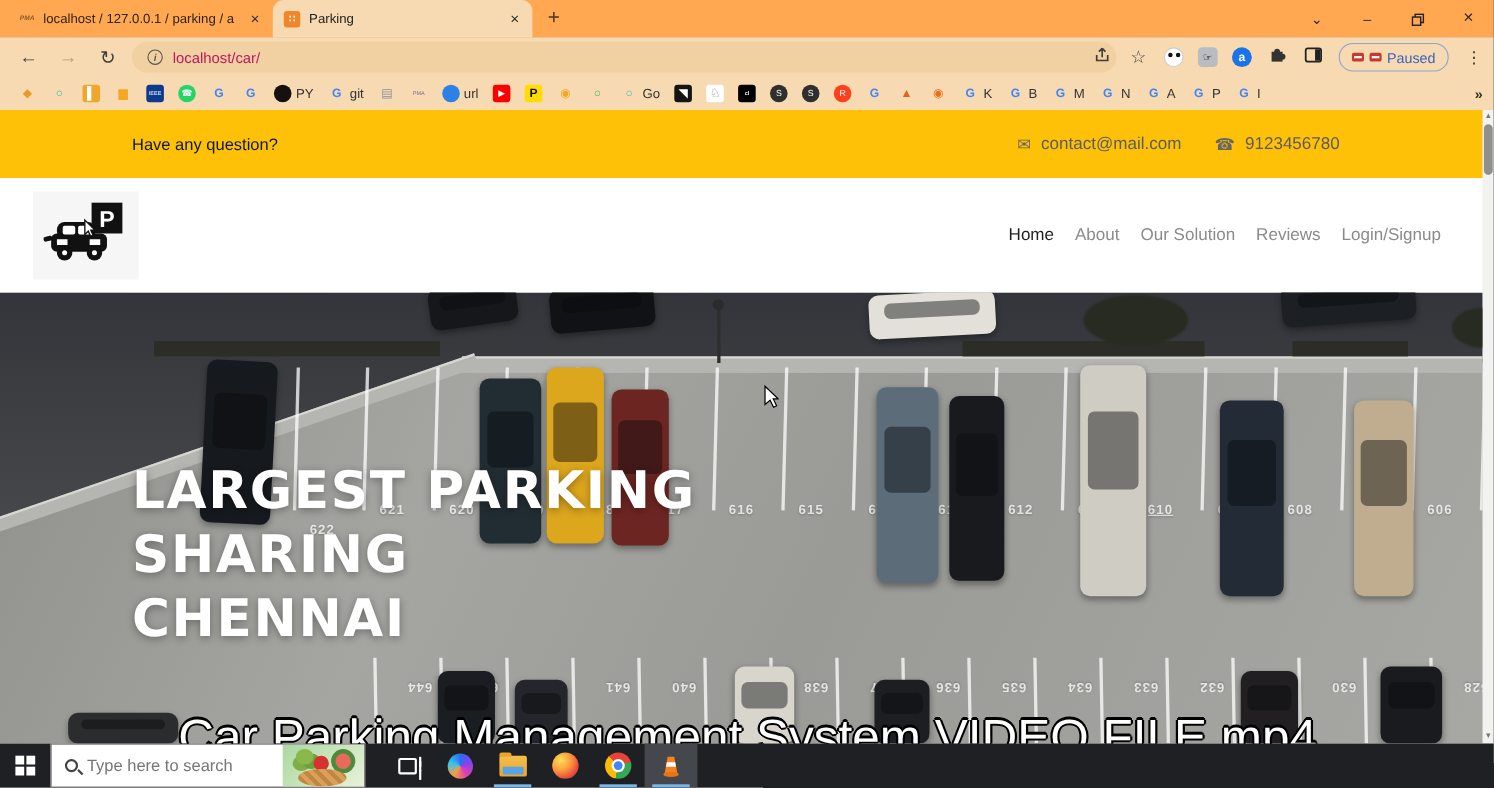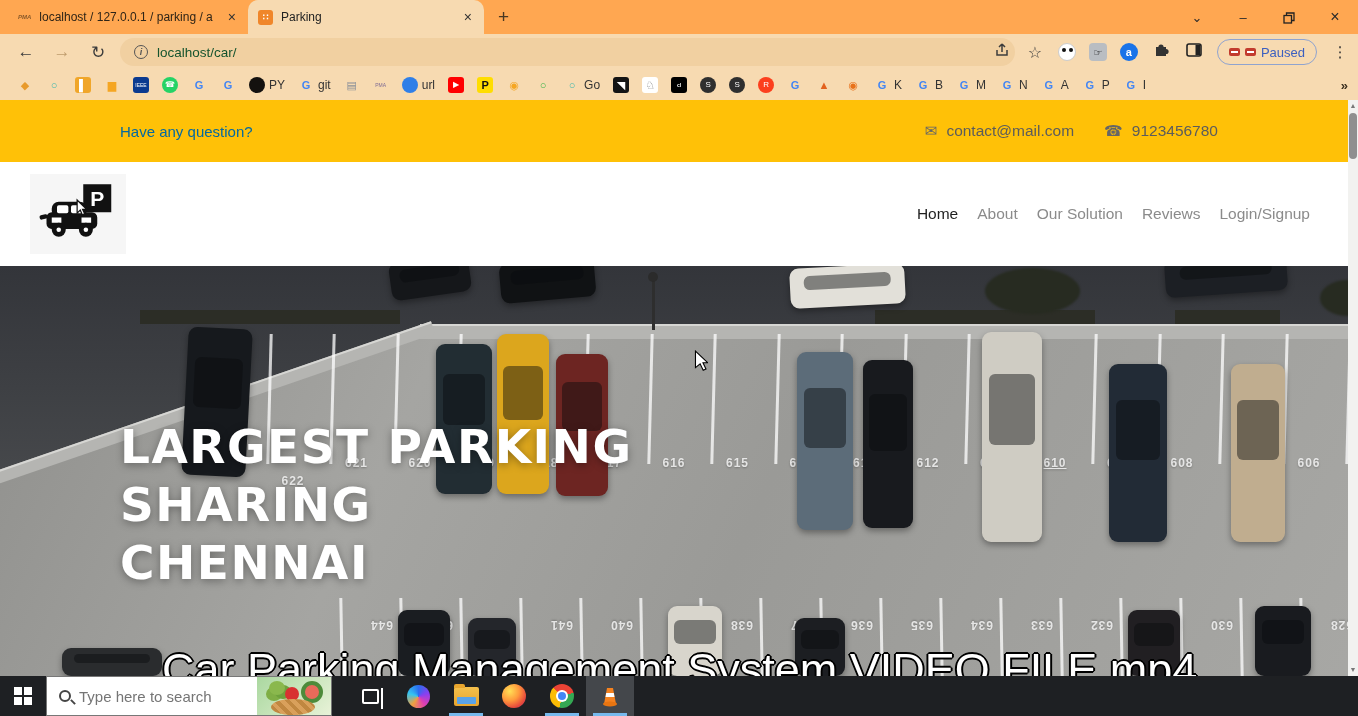--- a/index.html
+++ b/index.html
@@ -18,21 +18,21 @@
   .newtab { font-size:19px; color:#4a3822; margin-left:14px; margin-bottom:6px; }
   .wctrls { position:absolute; right:0; top:0; height:34px; display:flex; align-items:center; }
   .wctrl { width:46px; text-align:center; font-size:13px; color:#2a2a2a; }
   .wctrl svg { vertical-align:middle; }
 
   .toolbar { position:absolute; left:0; top:34px; width:1358px; height:36px; background:#f7dab1; display:flex; align-items:center; }
   .navbtn { font-size:17px; color:#3c3c3c; width:36px; text-align:center; }
   .navbtn.disabled { color:#bf9c6d; }
   .urlpill { display:flex; align-items:center; gap:9px; width:895px; height:28px; margin-left:4px; background:#f1d0a1; border-radius:14px; padding:0 14px; }
   .infoi { width:14px; height:14px; border:1.4px solid #555; border-radius:50%; color:#555; font-size:9px; font-weight:bold; display:flex; align-items:center; justify-content:center; font-style:italic; }
-  .urltext { font-size:13.5px; color:#14532d; }
+  .urltext { font-size:13.5px; color:#be185d; }
   .tbicons { position:absolute; right:8px; top:34px; height:36px; display:flex; align-items:center; gap:13px; }
   .tbico { width:20px; text-align:center; }
   .extico { width:18px; height:18px; border-radius:4px; display:flex; align-items:center; justify-content:center; font-size:10px; }
   .panda { background:#fff; border-radius:50%; position:relative; border:1px solid #ccc; }
   .panda i { position:absolute; top:4px; left:3px; width:4px; height:4px; background:#111; border-radius:50%; box-shadow:7px 0 0 #111; }
   .greyext { background:#b9bdc2; }
   .aext { background:#1a73e8; border-radius:50%; color:#fff; font-weight:bold; font-size:11px; }
   .pausedpill { display:flex; align-items:center; gap:5px; height:26px; padding:0 11px; border:1px solid #8fa3cf; border-radius:14px; }
   .pbadge { width:11px; height:8px; background:#c23b2e; border-radius:2px; position:relative; }
   .pbadge::after { content:""; position:absolute; left:2px; top:3px; width:7px; height:2px; background:#fff; }
@@ -40,21 +40,21 @@
 
   .bookmarks { position:absolute; left:0; top:70px; width:1358px; height:30px; background:#f7dab1; display:flex; align-items:center; padding-left:14px; gap:7px; overflow:hidden; }
   .bm { display:flex; align-items:center; gap:4px; padding:0 3px; }
   .bm .ico { width:16px; height:16px; display:flex; align-items:center; justify-content:center; font-size:11px; border-radius:3px; line-height:1; }
   .bm .lbl { font-size:12px; color:#333; }
   .bm-overflow { position:absolute; right:10px; top:70px; height:30px; display:flex; align-items:center; font-size:13px; font-weight:bold; color:#3a2f1f; }
 
   
   .page { position:absolute; left:0; top:100px; width:1348px; height:576px; background:#fff; overflow:hidden; }
   .topbar { position:relative; width:100%; height:62px; background:#ffc107; display:flex; align-items:center; }
-  .question { margin-left:120px; font-size:15px; color:#0369a1; }
+  .question { margin-left:120px; font-size:15px; color:#0f172a; }
   .contacts { position:absolute; right:130px; display:flex; align-items:center; gap:30px; }
   .citem { display:flex; align-items:center; gap:9px; font-size:15.5px; color:#5c5c5c; }
   .cico { font-size:15px; color:#666; }
 
   .siteheader { position:relative; width:100%; height:104px; background:#fff; }
   .logo { position:absolute; left:30px; top:12px; width:96px; height:80px; background:#f6f6f6; display:flex; align-items:center; justify-content:center; }
   .mainnav { position:absolute; right:38px; top:0; height:104px; display:flex; align-items:center; gap:19px; }
   .nav-item { font-size:15.5px; color:#8b8b8b; }
   .nav-item.active { color:#1f1f1f; }
 

